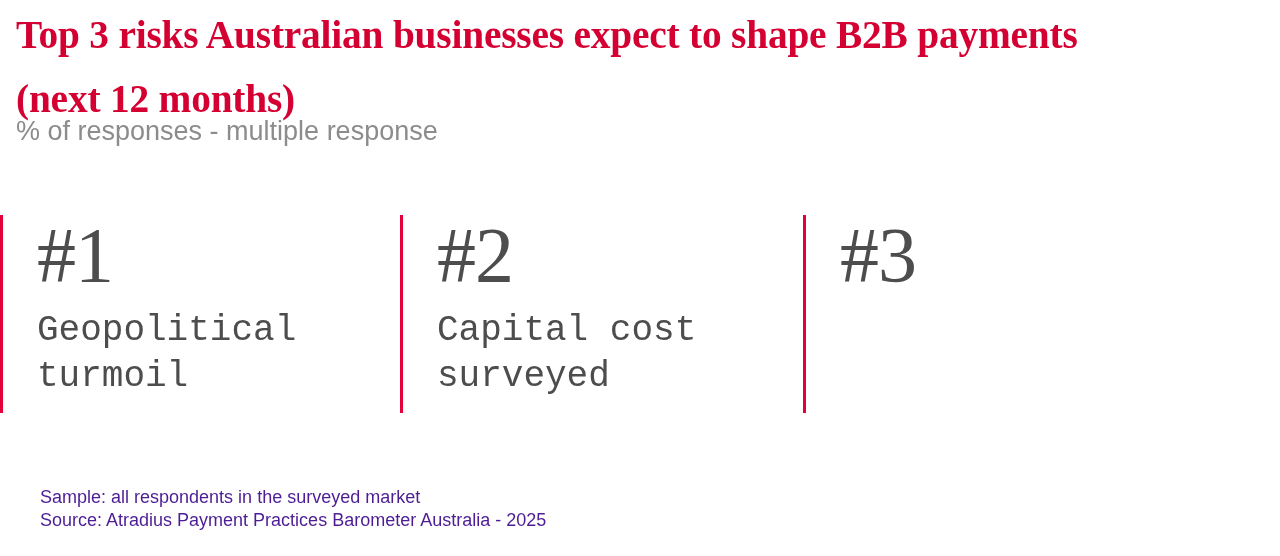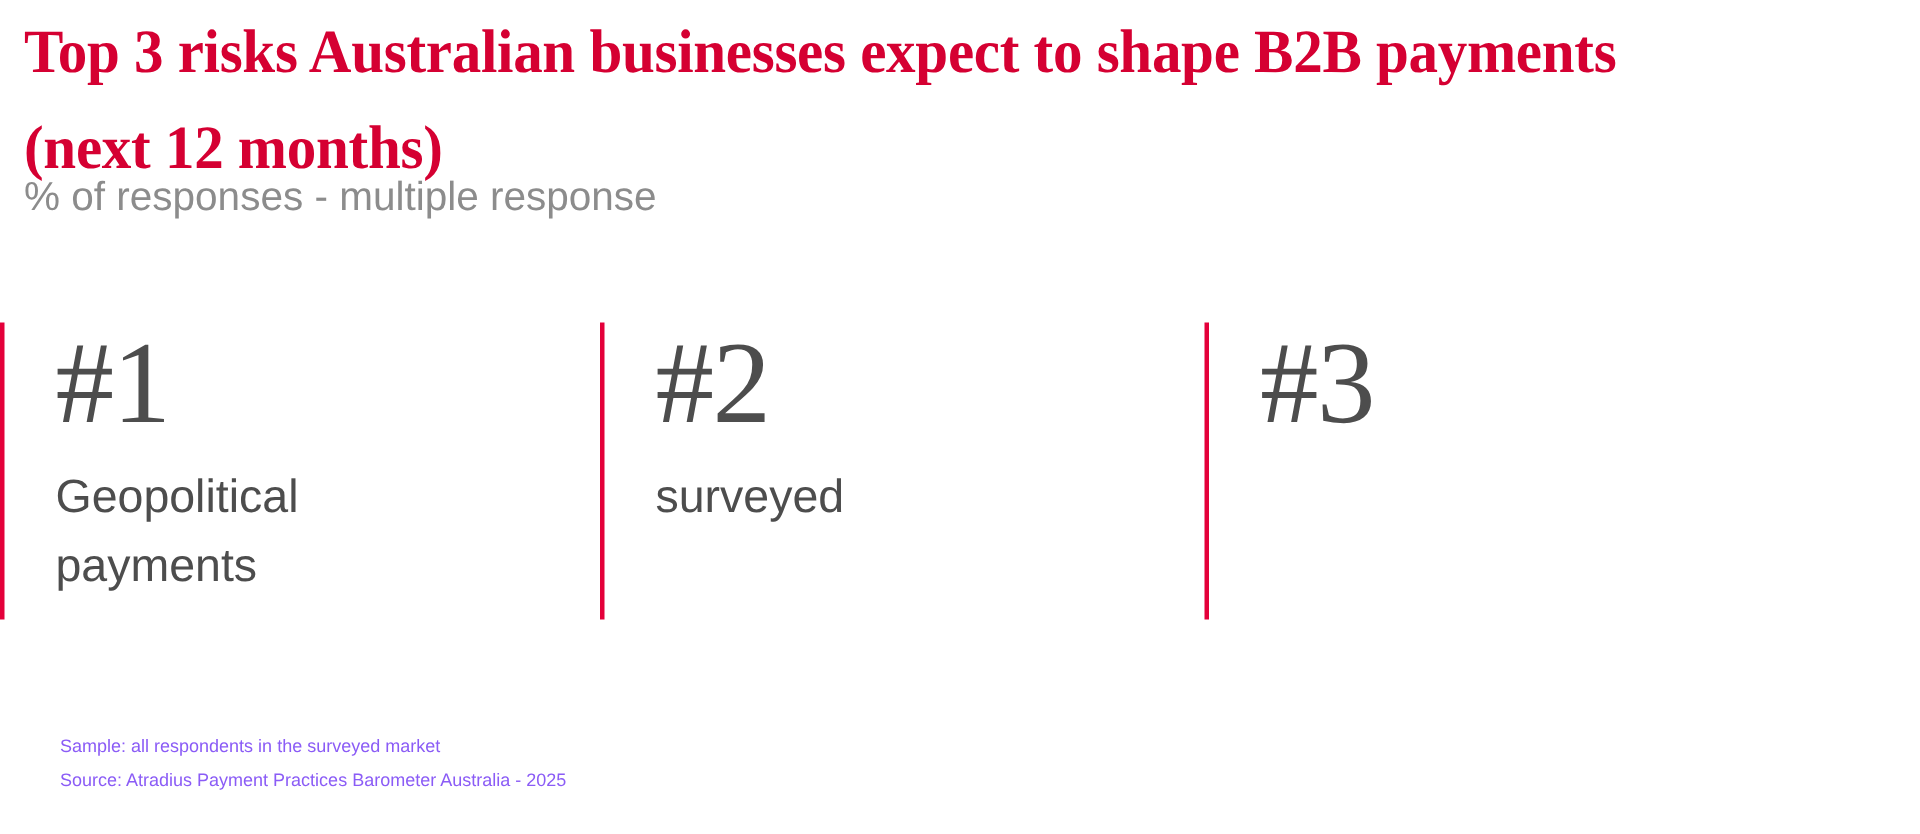--- a/index.html
+++ b/index.html
@@ -81,75 +81,76 @@
     font-weight: normal;
     font-size: 78px;
     line-height: 80px;
     color: #4d4d4d;
     letter-spacing: -1px;
     white-space: nowrap;
     height: 86px;
     display: block;
   }
   .rank-label {
-    font-family: Liberation Sans, sans-serif;
+    font-family: Liberation Mono, monospace;
     font-weight: normal;
-    font-size: 31px;
+    font-size: 36px;
     line-height: 46px;
     color: #4d4d4d;
     display: block;
     margin-top: 7px;
   }
   .rank-label .l2 { display: block; }
 
   #rank-1 { left: 0px;   width: 380px; }
   #rank-2 { left: 400px; width: 383px; }
   #rank-3 { left: 803px; width: 440px; }
 
   
   #footnotes {
     position: absolute;
     left: 40px;
     top: 486px;
   }
   .footnote-line {
     font-family: "Liberation Sans", sans-serif;
-    font-size: 12px;
+    font-size: 18px;
     line-height: 23px;
-    color: #8b5cf6;
+    color: #4c1d95;
     white-space: nowrap;
     display: block;
   }
 </style>
 </head>
 <body>
 
 <div id="header">
   <h1 id="chart-title">Top 3 risks Australian businesses expect to shape B2B payments (next 12 months)</h1>
   <div id="chart-subtitle">% of responses - multiple response</div>
 </div>
 
 <div id="ranks">
 
   <div class="rank-block" id="rank-1">
     <div class="rank-bar"></div>
     <div class="rank-body">
       <span class="rank-number">#1</span>
       <span class="rank-label">
         <span class="l1">Geopolitical</span>
-        <span class="l2">payments</span>
+        <span class="l2">turmoil</span>
       </span>
     </div>
   </div>
 
   <div class="rank-block" id="rank-2">
     <div class="rank-bar"></div>
     <div class="rank-body">
       <span class="rank-number">#2</span>
       <span class="rank-label">
+        <span class="l1">Capital cost</span>
         <span class="l2">surveyed</span>
       </span>
     </div>
   </div>
 
   <div class="rank-block" id="rank-3">
     <div class="rank-bar"></div>
     <div class="rank-body">
       <span class="rank-number">#3</span>
     </div>

